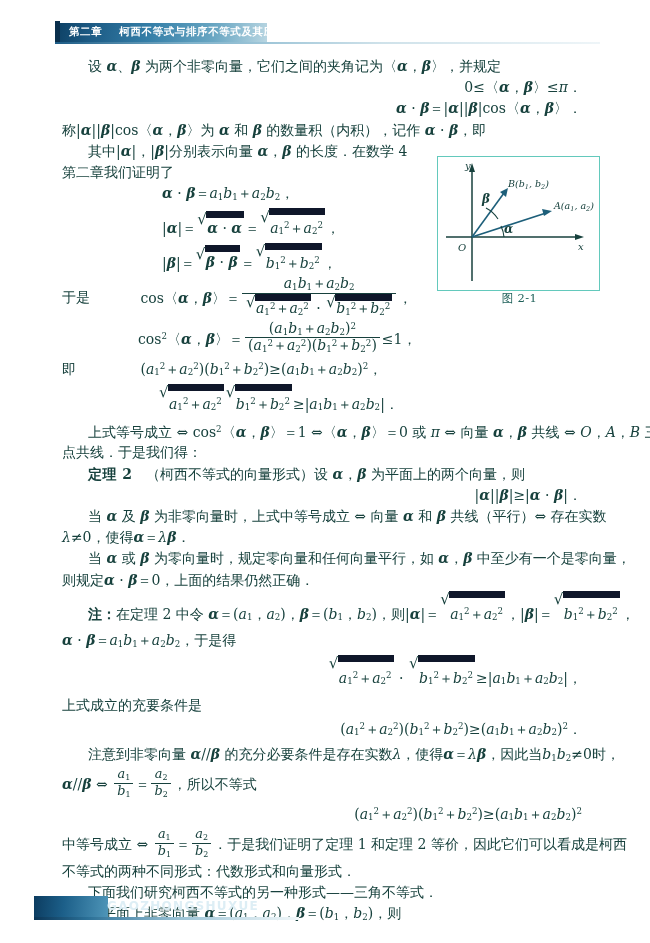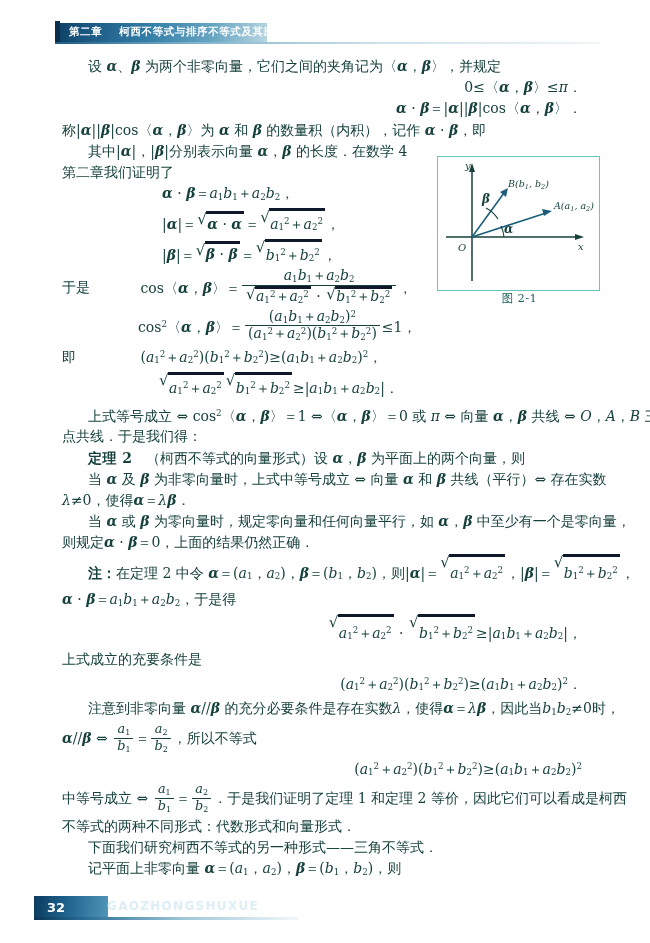--- a/index.html
+++ b/index.html
@@ -91,21 +91,21 @@
 
   
   .sqrt {
     display: inline-block;
     position: relative;
     padding-left: 9px;
     margin: 0 1px;
   }
   .sqrt > .radicand {
     display: inline-block;
-    border-top: 3px solid #0f172a;
+    border-top: 7px solid #0f172a;
     padding: 0 2px 0 1px;
   }
   .sqrt > .tick {
     position: absolute;
     left: 0;
     top: 0.08em;
     font-size: 1.08em;
     line-height: 1;
   }
 
@@ -169,21 +169,21 @@
   }
   .footer-tab {
     position: absolute;
     left: 0; top: 0;
     width: 74px; height: 21px;
     background: linear-gradient(95deg, #0c3c60 0%, #1c5f89 40%, #4e95b8 100%);
   }
   .footer-pagenum {
     position: absolute;
     left: 13px;
-    top: 4px;
+    top: 19px;
     font-size: 13px;
     font-weight: bold;
     color: #ffffff;
     font-family: "DejaVu Sans", "Liberation Sans", sans-serif;
   }
   .footer-word {
     position: absolute;
     left: 73px;
     top: 3px;
     font-size: 12px;
@@ -281,20 +281,21 @@
   </p>
 
   <p class="ln" style="padding-left:96px"><span class="sqrt"><span class="tick">√</span><span class="radicand"><i class="it">a</i><sub>1</sub><sup>2</sup>＋<i class="it">a</i><sub>2</sub><sup>2</sup></span></span><span class="sqrt"><span class="tick">√</span><span class="radicand"><i class="it">b</i><sub>1</sub><sup>2</sup>＋<i class="it">b</i><sub>2</sub><sup>2</sup></span></span>≥|<i class="it">a</i><sub>1</sub><i class="it">b</i><sub>1</sub>＋<i class="it">a</i><sub>2</sub><i class="it">b</i><sub>2</sub>|．</p>
 
   <p class="ln ind">上式等号成立 ⇔ cos<sup>2</sup>〈<b class="vec">α</b>，<b class="vec">β</b>〉＝1 ⇔〈<b class="vec">α</b>，<b class="vec">β</b>〉＝0 或 <i class="it">π</i> ⇔ 向量 <b class="vec">α</b>，<b class="vec">β</b> 共线 ⇔ <i class="it">O</i>，<i class="it">A</i>，<i class="it">B</i> 三</p>
 
   <p class="ln">点共线．于是我们得：</p>
 
   <p class="ln ind"><span class="thm-name">定理 2</span>&nbsp;&nbsp;&nbsp;（柯西不等式的向量形式）设 <b class="vec">α</b>，<b class="vec">β</b> 为平面上的两个向量，则</p>
 
+  <p class="ln ctr">|<b class="vec">α</b>||<b class="vec">β</b>|≥|<b class="vec">α</b> · <b class="vec">β</b>|．</p>
 
   <p class="ln ind">当 <b class="vec">α</b> 及 <b class="vec">β</b> 为非零向量时，上式中等号成立 ⇔ 向量 <b class="vec">α</b> 和 <b class="vec">β</b> 共线（平行）⇔ 存在实数</p>
 
   <p class="ln"><i class="it">λ</i>≠0，使得<b class="vec">α</b>＝<i class="it">λ</i><b class="vec">β</b>．</p>
 
   <p class="ln ind">当 <b class="vec">α</b> 或 <b class="vec">β</b> 为零向量时，规定零向量和任何向量平行，如 <b class="vec">α</b>，<b class="vec">β</b> 中至少有一个是零向量，</p>
 
   <p class="ln">则规定<b class="vec">α</b> · <b class="vec">β</b>＝0，上面的结果仍然正确．</p>
 
   <p class="ln ind" style="line-height:26px"><span class="note-name">注：</span>在定理 2 中令 <b class="vec">α</b>＝(<i class="it">a</i><sub>1</sub>，<i class="it">a</i><sub>2</sub>)，<b class="vec">β</b>＝(<i class="it">b</i><sub>1</sub>，<i class="it">b</i><sub>2</sub>)，则|<b class="vec">α</b>|＝<span class="sqrt"><span class="tick">√</span><span class="radicand"><i class="it">a</i><sub>1</sub><sup>2</sup>＋<i class="it">a</i><sub>2</sub><sup>2</sup></span></span>，|<b class="vec">β</b>|＝<span class="sqrt"><span class="tick">√</span><span class="radicand"><i class="it">b</i><sub>1</sub><sup>2</sup>＋<i class="it">b</i><sub>2</sub><sup>2</sup></span></span>，</p>

